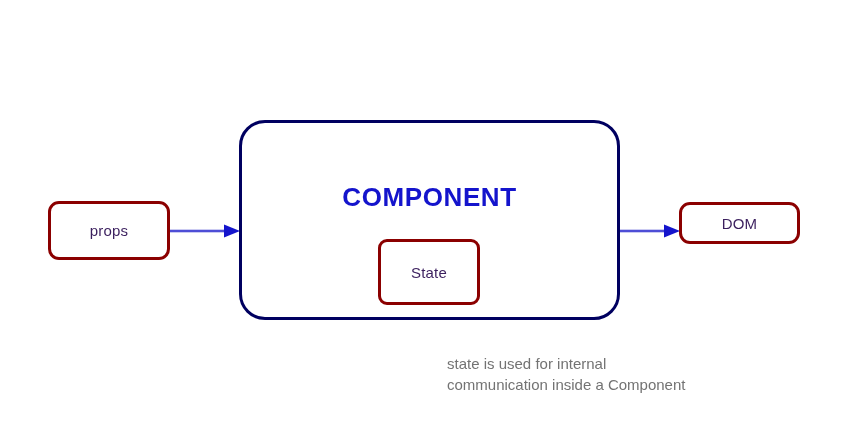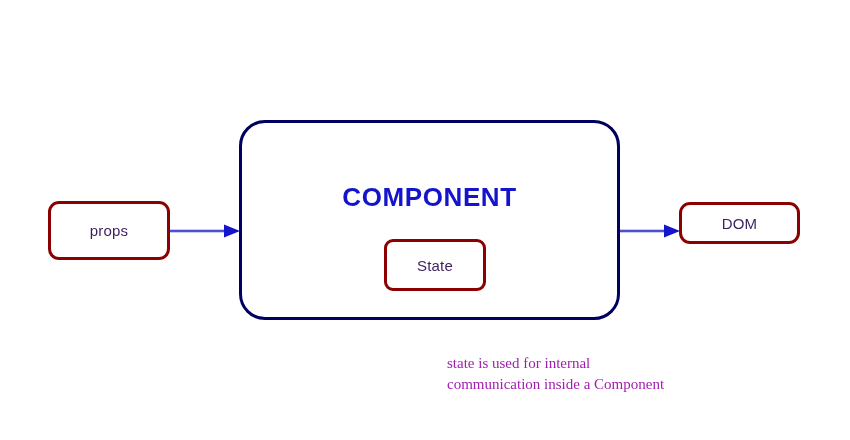--- a/index.html
+++ b/index.html
@@ -47,21 +47,21 @@
   
   .node--component {
     border: 3px solid #000060;
     border-radius: 26px;
     display: block;
   }
 
   
   #props-node      { left: 48px;  top: 201px; width: 122px; height: 59px; }
   #component-node  { left: 239px; top: 120px; width: 381px; height: 200px; }
-  #state-node      { left: 378px; top: 239px; width: 102px; height: 52px; margin-left: 6px; }
+  #state-node      { left: 378px; top: 239px; width: 102px; height: 66px; }
   #dom-node        { left: 679px; top: 202px; width: 121px; height: 42px; }
 
   
   .component-title {
     position: absolute;
     left: 0;
     right: 0;
     top: 61px;
     text-align: center;
     color: #1414cc;
@@ -79,22 +79,22 @@
   }
   #arrow-props-to-component { left: 170px; top: 222px; width: 70px; }
   #arrow-component-to-dom   { left: 620px; top: 222px; width: 60px; }
 
   
   #caption {
     position: absolute;
     left: 447px;
     top: 353px;
     width: 340px;
-    color: #a21caf;
-    font-family: Liberation Serif, serif;
+    color: #737373;
+    font-family: Liberation Sans, sans-serif;
     font-size: 15px;
     line-height: 21px;
     white-space: pre-line;
   }
 </style>
 </head>
 <body>
 
 <div id="canvas">
 

